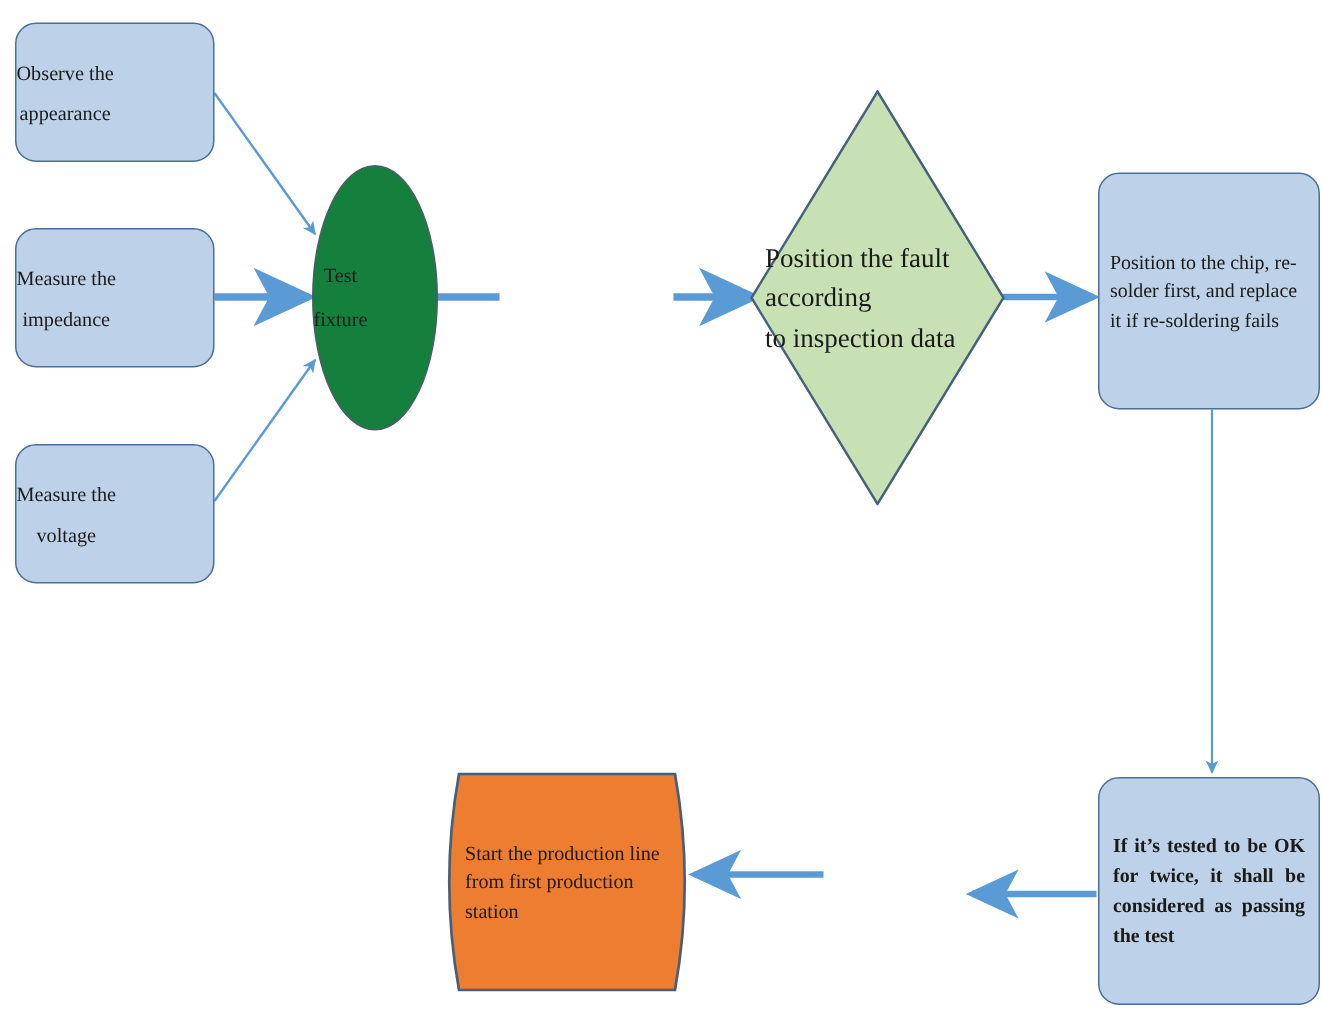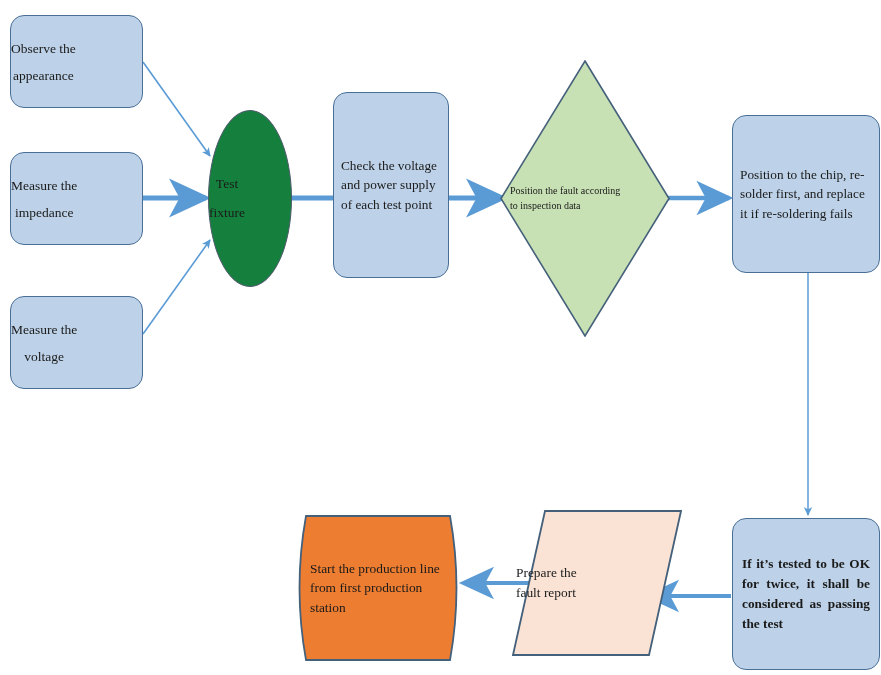--- a/index.html
+++ b/index.html
@@ -79,21 +79,21 @@
   }
   .ellipse .label {
     text-align: center;
     font-size: 13.5px;
     line-height: 2.1;
   }
 
   
   .diamond .label {
     text-align: left;
-    font-size: 10px;
+    font-size: 18px;
     line-height: 1.45;
   }
   .diamond-svg, .para-svg, .cyl-svg {
     position: absolute;
     left: 0;
     top: 0;
     z-index: 1;
   }
 
   
@@ -160,49 +160,37 @@
   <div class="node rbox rbox-center" style="left:10px; top:296px; width:133px; height:93px;">
     <div class="label">Measure the
 voltage</div>
   </div>
 
   <div class="node ellipse" style="left:208px; top:110px; width:84px; height:177px;">
     <div class="label">Test
 fixture</div>
   </div>
 
-  <div class="node rbox rbox-left" style="left:333px; top:92px; width:116px; height:186px;">
-    <div class="label">Check the voltage
-and power supply
-of each test point</div>
-  </div>
 
   <div class="node diamond" style="left:500px; top:60px; width:170px; height:277px;">
     <svg class="diamond-svg" width="170" height="277" viewBox="0 0 170 277">
       <polygon points="85,1 169,138.5 85,276 1,138.5" fill="#c7e0b4" stroke="#44607a" stroke-width="1.6"></polygon>
     </svg>
     <div class="label" style="margin-left:10px;">Position the fault according
 to inspection data</div>
   </div>
 
   <div class="node rbox rbox-left" style="left:732px; top:115px; width:148px; height:158px;">
     <div class="label">Position to the chip, re-solder first, and replace it if re-soldering fails</div>
   </div>
 
   <div class="node rbox rbox-just" style="left:732px; top:518px; width:148px; height:152px;font-weight:bold;">
     <div class="label">If it’s tested to be OK for twice, it shall be considered as passing the test</div>
   </div>
 
-  <div class="node para" style="left:512px; top:510px; width:170px; height:146px;">
-    <svg class="para-svg" width="170" height="146" viewBox="0 0 170 146">
-      <polygon points="33,1 169,1 137,145 1,145" fill="#fae3d4" stroke="#44607a" stroke-width="1.8"></polygon>
-    </svg>
-    <div class="label" style="margin-left:4px;">Prepare the
-fault report</div>
-  </div>
 
   <div class="node cyl" style="left:292px; top:514px; width:172px; height:148px;">
     <svg class="cyl-svg" width="172" height="148" viewBox="0 0 172 148">
       <path d="M14,2 L158,2 Q171,74 158,146 L14,146 Q1,74 14,2 Z" fill="#ed7d31" stroke="#44607a" stroke-width="1.8"></path>
     </svg>
     <div class="label">Start the production line from first production station</div>
   </div>
 
 </div>
 

